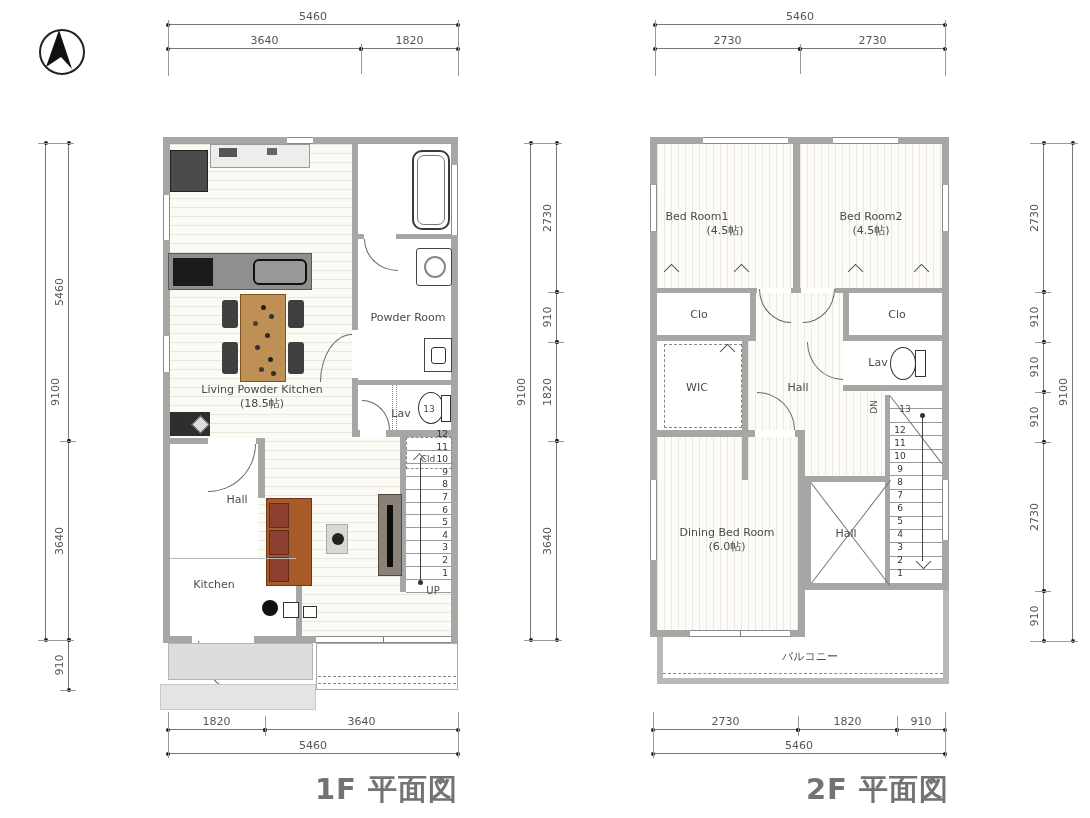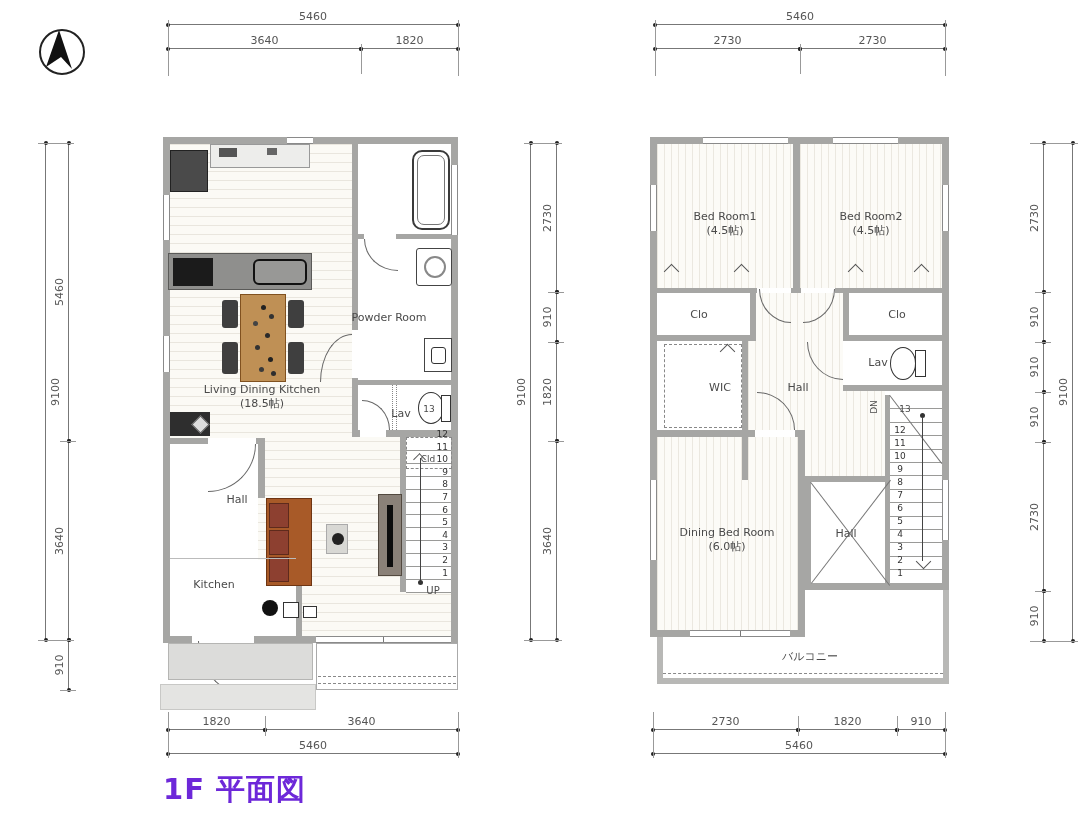--- a/index.html
+++ b/index.html
@@ -33,21 +33,21 @@
   .arc.tr{border-bottom:none;border-left:none;border-radius:0 100% 0 0;}
   .chev{position:absolute;width:10px;height:10px;border-left:1.5px solid #555;border-top:1.5px solid #555;transform:rotate(45deg);}
   .dash{position:absolute;border:1px dashed #888;box-sizing:border-box;}
   .dashl{position:absolute;height:0;border-top:1px dashed #888;}
   .dashv{position:absolute;width:0;border-left:1px dotted #888;}
   .tread{position:absolute;left:0;right:0;height:0;border-top:1px solid #9a9a98;}
   .snums{position:absolute;display:flex;flex-direction:column;font-size:9px;color:#333;}
   .snums>div{height:var(--sh);line-height:var(--sh);}
   .diag{position:absolute;height:0;border-top:1px solid #777;transform-origin:0 0;}
   .aline{position:absolute;width:1px;background:#444;}
-  .ftitle{position:absolute;font-weight:700;font-size:29px;color:#6d28d9;text-align:left;letter-spacing:1px;}
+  .ftitle{position:absolute;font-weight:700;font-size:29px;color:#737373;text-align:right;letter-spacing:1px;}
 </style>
 </head>
 <body>
 
 <div id="stage">
 
   <svg class="a" style="left:34px;top:24px" width="56" height="56" viewBox="0 0 56 56">
     <circle cx="28" cy="28" r="22" fill="none" stroke="#222" stroke-width="2"></circle>
     <polygon points="25,6 38,45 27,33 12,43" fill="#111"></polygon>
   </svg>
@@ -235,23 +235,23 @@
   <div class="aline" style="left:420px;top:458px;height:124px"></div>
   <div class="chev" style="left:415px;top:455px;width:8px;height:8px"></div>
   <div class="a" style="left:418px;top:580px;width:5px;height:5px;background:#333;border-radius:50%"></div>
 
   <div class="a" style="left:168px;top:643px;width:145px;height:37px;background:#dcdcda;border:1px solid #b5b5b3;box-sizing:border-box"></div>
   <div class="a" style="left:160px;top:684px;width:156px;height:26px;background:#e4e4e2;border:1px solid #c8c8c6;box-sizing:border-box"></div>
   <div class="a" style="left:316px;top:643px;width:142px;height:47px;background:#fff;border:1px solid #aaa;box-sizing:border-box"></div>
   <div class="dashl" style="left:318px;top:676px;width:138px"></div>
   <div class="dashl" style="left:318px;top:683px;width:138px"></div>
 
-  <div class="lbl" style="left:262px;top:389px">Living Dining Kitchen</div>
+  <div class="lbl" style="left:262px;top:389px">Living Powder Kitchen</div>
   <div class="lbl" style="left:262px;top:403px">(18.5帖)</div>
-  <div class="lbl" style="left:389px;top:317px">Powder Room</div>
+  <div class="lbl" style="left:408px;top:317px">Powder Room</div>
   <div class="lbl" style="left:401px;top:413px">Lav</div>
   <div class="lbl s" style="left:429px;top:409px">13</div>
   <div class="lbl" style="left:237px;top:499px">Hall</div>
   <div class="lbl" style="left:214px;top:584px">Kitchen</div>
   <div class="lbl s" style="left:428px;top:459px">Cld</div>
   <div class="lbl" style="left:433px;top:590px;font-size:10px">UP</div>
 
   <div class="dimh" style="left:655px;top:24px;width:290px">
       <span>5460</span>
     </div>
@@ -405,31 +405,32 @@
     </div>
   <div class="aline" style="left:922px;top:418px;height:143px"></div>
   <div class="chev" style="left:918px;top:556px;transform:rotate(225deg)"></div>
   <div class="a" style="left:920px;top:413px;width:5px;height:5px;background:#333;border-radius:50%"></div>
 
   <div class="w" style="left:657px;top:637px;width:6px;height:47px;background:#b8b8b6"></div>
   <div class="w" style="left:657px;top:678px;width:292px;height:6px;background:#b8b8b6"></div>
   <div class="w" style="left:943px;top:590px;width:6px;height:94px;background:#b8b8b6"></div>
   <div class="dashl" style="left:663px;top:673px;width:280px"></div>
 
-  <div class="lbl" style="left:725px;top:216px">Bed Room1</div>
+  <div class="lbl" style="left:697px;top:216px">Bed Room1</div>
   <div class="lbl" style="left:725px;top:230px">(4.5帖)</div>
   <div class="lbl" style="left:871px;top:216px">Bed Room2</div>
   <div class="lbl" style="left:871px;top:230px">(4.5帖)</div>
   <div class="lbl" style="left:699px;top:314px">Clo</div>
   <div class="lbl" style="left:897px;top:314px">Clo</div>
-  <div class="lbl" style="left:720px;top:387px">WIC</div>
+  <div class="lbl" style="left:697px;top:387px">WIC</div>
   <div class="lbl" style="left:798px;top:387px">Hall</div>
   <div class="lbl" style="left:878px;top:362px">Lav</div>
   <div class="lbl" style="left:727px;top:532px">Dining Bed Room</div>
   <div class="lbl" style="left:727px;top:546px">(6.0帖)</div>
   <div class="lbl" style="left:846px;top:533px">Hall</div>
   <div class="lbl" style="left:810px;top:656px">バルコニー</div>
   <div class="lbl s rot" style="left:874px;top:407px">DN</div>
   <div class="lbl s" style="left:905px;top:409px">13</div>
 
   <div class="ftitle" style="left:163px;top:770px;width:295px">1F 平面図</div>
+  <div class="ftitle" style="left:650px;top:770px;width:299px">2F 平面図</div>
 
 </div>
 
 </body></html>

